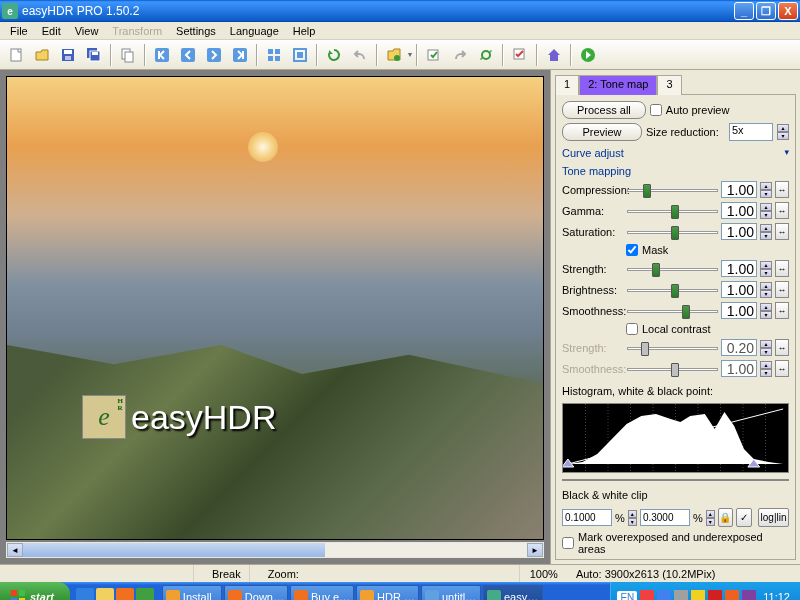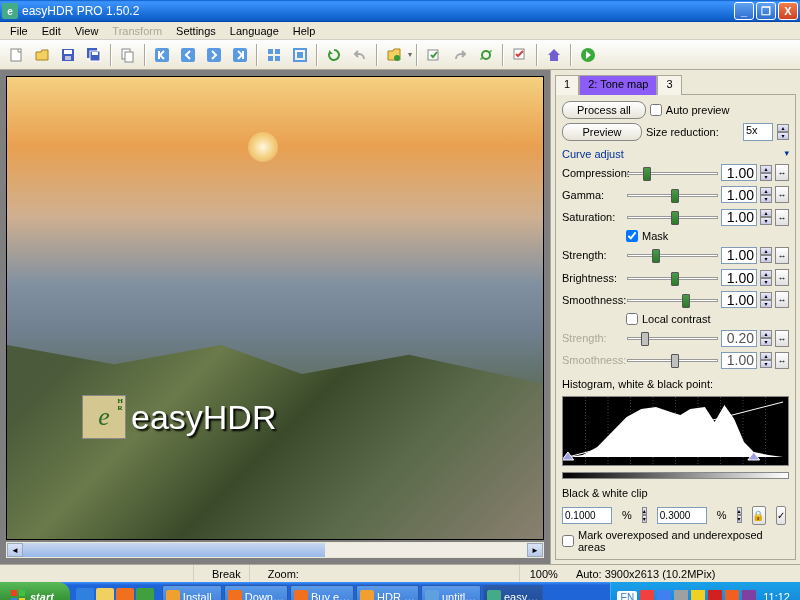--- a/index.html
+++ b/index.html
@@ -50,21 +50,21 @@
 .slider .track{position:absolute;top:7px;left:0;right:0;height:3px;background:#fff;border:1px solid #999}
 .slider .thumb{position:absolute;top:2px;width:8px;height:14px;background:linear-gradient(#4a9a4a,#2a7a2a);border:1px solid #555;border-radius:1px}
 .slrow.dis .slider .thumb{background:#c0c0c0}
 .spin{width:36px;height:17px;border:1px solid #7f9db9;background:#fff;font-size:14px;padding:1px 2px;text-align:right}
 .spinbtns{display:flex;flex-direction:column;width:12px}
 .spinbtns div{height:8px;border:1px solid #888;background:linear-gradient(#e8e8f8,#c8c8e8);font-size:6px;text-align:center;line-height:6px}
 .spin2{width:14px;height:17px;border:1px solid #888;background:linear-gradient(#fff,#e0e0e0);font-size:9px;text-align:center;line-height:14px}
 .histlbl{font-size:11px;margin-top:4px}
 .histogram{height:70px;background:#000;border:1px solid #888;position:relative;margin-top:2px}
 .histogram svg{width:100%;height:100%}
-.cliprow{display:flex;align-items:center;gap:10px;margin-top:3px}
+.cliprow{display:flex;align-items:center;gap:3px;margin-top:3px}
 .cliprow input{width:50px;height:17px;border:1px solid #7f9db9;background:#fff;font-size:10px;padding:1px 2px}
 .smbtn{width:20px;height:19px;border:1px solid #888;background:linear-gradient(#fff,#e0e0e0);display:flex;align-items:center;justify-content:center;font-size:10px;border-radius:2px}
 .statusbar{height:18px;border-top:1px solid #aca899;background:#ece9d8;display:flex;align-items:center;padding:0 4px;font-size:11px;gap:10px}
 .statusbar .cell{border-right:1px solid #d4d0c8;padding:0 8px;height:100%;display:flex;align-items:center}
 .taskbar{height:30px;background:linear-gradient(#3d95ff,#2065d8 10%,#2065d8 90%,#1a4aa8);display:flex;align-items:center}
 .startbtn{height:30px;padding:0 16px 0 10px;background:linear-gradient(#5aba5a,#3a9a3a 50%,#2a7a2a);color:#fff;font-weight:bold;font-style:italic;font-size:14px;display:flex;align-items:center;gap:4px;border-radius:0 12px 12px 0}
 .ql{display:flex;gap:2px;padding:0 6px;align-items:center}
 .ql div{width:18px;height:18px;border-radius:2px}
 .tasks{display:flex;gap:2px;flex:1;padding:0 2px;align-items:center;overflow:hidden}
 .task{height:24px;min-width:60px;max-width:90px;background:linear-gradient(#5a9ae8,#3a7ad8);border:1px solid #2a5aa8;border-radius:2px;display:flex;align-items:center;gap:3px;padding:0 3px;color:#fff;font-size:10px;overflow:hidden;white-space:nowrap}
@@ -260,31 +260,32 @@
       <div class="row">
         <div class="btn">Process all</div>
         <label class="chk">
             <input type="checkbox" style="">
             <span>Auto preview</span>
           </label>
       </div>
       <div class="row">
         <div class="btn">Preview</div>
         <span style="flex:1">Size reduction:</span>
-        <span class="sel" style="width:30px">5x</span>
+        <span class="sel" style="width:44px">5x</span>
         <div class="spinbtns">
             <div>▴</div>
             <div>▾</div>
           </div>
       </div>
 
       <div class="sectlbl" style="display:flex">
           <span>Curve adjust</span>
           <span class="expand">▾</span>
         </div>
+      <div class="sectlbl">Tone mapping</div>
 
       <div class="slrow">
           <span class="lbl">Compression:</span>
           <div class="slider">
             <div class="track"></div>
             <div class="thumb" style="left:18%"></div>
           </div>
           <input class="spin" value="1.00" style="">
           <div class="spinbtns">
             <div>▴</div>

